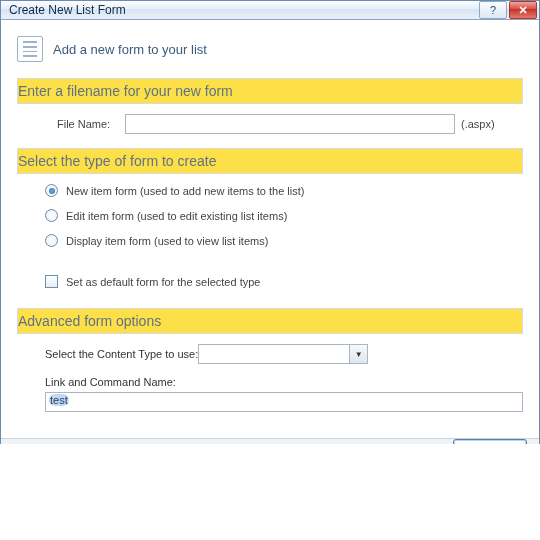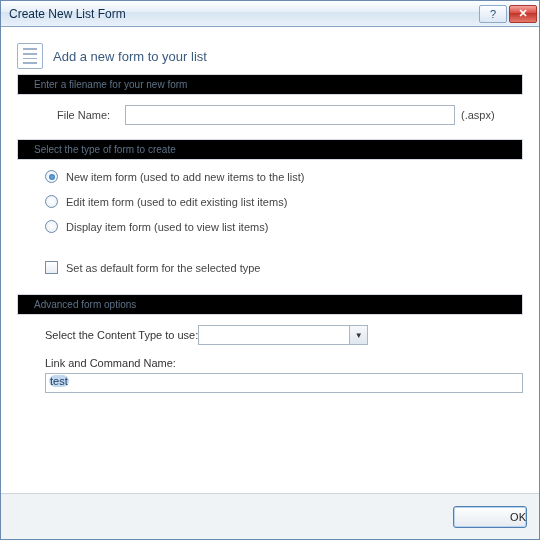--- a/index.html
+++ b/index.html
@@ -5,21 +5,21 @@
   * { box-sizing: border-box; }
   body {
     margin: 0;
     font-family: "Segoe UI", Tahoma, sans-serif;
     font-size: 11px;
     background: #fff;
     color: #333;
   }
   .window {
     width: 540px;
-    height: 540px;
+    height: 444px;
     background: #fff;
     border: 1px solid #6a8ab0;
     display: flex;
     flex-direction: column;
   }
   .titlebar {
     height: 26px;
     background: linear-gradient(#fdfeff, #e6eef8 45%, #d7e4f2 46%, #e9f1fa);
     border-bottom: 1px solid #8ba5c5;
     display: flex;
@@ -51,21 +51,21 @@
     font-weight: bold;
   }
   .content {
     flex: 1;
     padding: 16px 16px 12px 16px;
   }
   .header-row {
     display: flex;
     align-items: center;
     gap: 10px;
-    margin-bottom: 5px;
+    margin-bottom: 16px;
   }
   .page-icon {
     width: 26px;
     height: 26px;
     border: 1px solid #9cb2ca;
     border-radius: 2px;
     background: #fff;
     padding: 4px 5px;
     display: flex;
     flex-direction: column;
@@ -73,25 +73,25 @@
   }
   .page-icon .ln {
     height: 2px;
     background: #9fb4cb;
   }
   .page-title {
     font-size: 13px;
     color: #3a5a7e;
   }
   .group-head {
-    background: #000000;
+    background: #fde047;
     border: 1px solid #d5dbe1;
-    padding: 4px 16px;
+    padding: 4px 0;
     color: #5f7288;
-    font-size: 10px;
+    font-size: 14px;
     margin-bottom: 10px;
   }
   .section { margin-bottom: 14px; }
   .field-row {
     display: flex;
     align-items: center;
     padding-left: 40px;
   }
   .field-row label {
     width: 68px;

